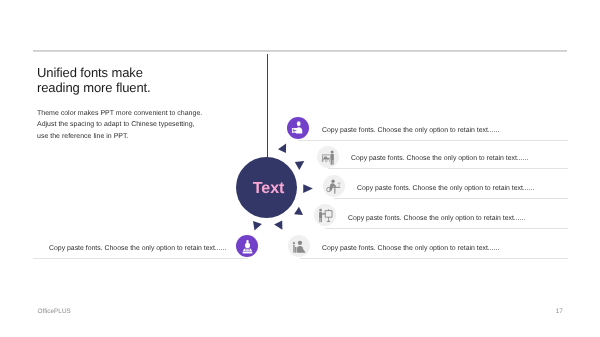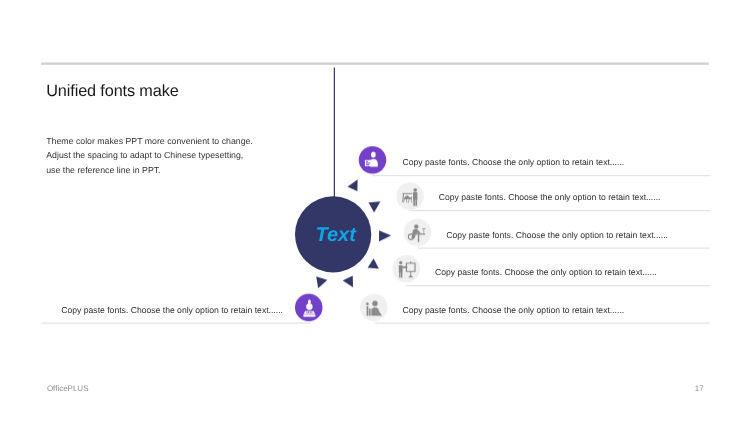--- a/index.html
+++ b/index.html
@@ -4,39 +4,40 @@
 <style>
   html,body{margin:0;padding:0;}
   body{width:600px;height:337px;background:#fff;font-family:"Liberation Sans",sans-serif;overflow:hidden;position:relative;-webkit-font-smoothing:antialiased;text-rendering:geometricPrecision;}
   .slide{position:absolute;inset:0;background:#fff;}
   .title,.body-copy,.row-text,.footer-brand,.footer-page{transform:translateZ(0);}
   .top-rule{position:absolute;left:33px;top:50px;width:534px;height:2px;background:linear-gradient(#cacaca,#dcdcdc);}
   .stem{position:absolute;left:267px;top:54px;width:1px;height:110px;background:#3a3f6e;}
   .title{position:absolute;left:37px;top:65px;font-size:13px;font-weight:normal;color:#1a1a1a;line-height:15.2px;letter-spacing:-0.1px;}
   .body-copy{position:absolute;left:37px;top:107.6px;font-size:7px;color:#333333;line-height:11.8px;}
   .hub{position:absolute;left:236px;top:157px;width:61px;height:61px;border-radius:50%;background:#333767;}
-  .hub-label{position:absolute;left:1.5px;top:0.5px;will-change:transform;transform:translateZ(0);width:61px;height:61px;display:flex;align-items:center;justify-content:center;color:#0ea5e9;font-style:italic;font-weight:bold;font-size:16px;}
+  .hub-label{position:absolute;left:1.5px;top:0.5px;will-change:transform;transform:translateZ(0);width:61px;height:61px;display:flex;align-items:center;justify-content:center;color:#f9a8d4;font-weight:bold;font-size:16px;}
   .footer-brand{position:absolute;left:37.5px;top:307.5px;font-size:6.4px;color:#8e8e8e;letter-spacing:0px;}
   .footer-page{position:absolute;left:555.8px;top:307.5px;font-size:6.4px;color:#8e8e8e;}
   .rule{position:absolute;height:1px;background:#e3e3e3;}
   .row-text{position:absolute;font-size:6.9px;color:#2e2e2e;white-space:nowrap;}
   .ico{position:absolute;width:22px;height:22px;border-radius:50%;display:flex;align-items:center;justify-content:center;}
   .ico.purple{background:#7340c9;}
   .ico.grey{background:#f0f0f0;}
   .ico svg{display:block;}
   .arrow{position:absolute;}
 </style>
 </head>
 <body>
 
 <div class="slide">
   <div class="top-rule"></div>
   <div class="stem"></div>
   <div class="title">
     <div>Unified fonts make</div>
+    <div>reading more fluent.</div>
   </div>
   <div class="body-copy">
     <div>Theme color makes PPT more convenient to change.</div>
     <div>Adjust the spacing to adapt to Chinese typesetting,</div>
     <div>use the reference line in PPT.</div>
   </div>
   <div class="hub">
     <div class="hub-label">Text</div>
   </div>
 

